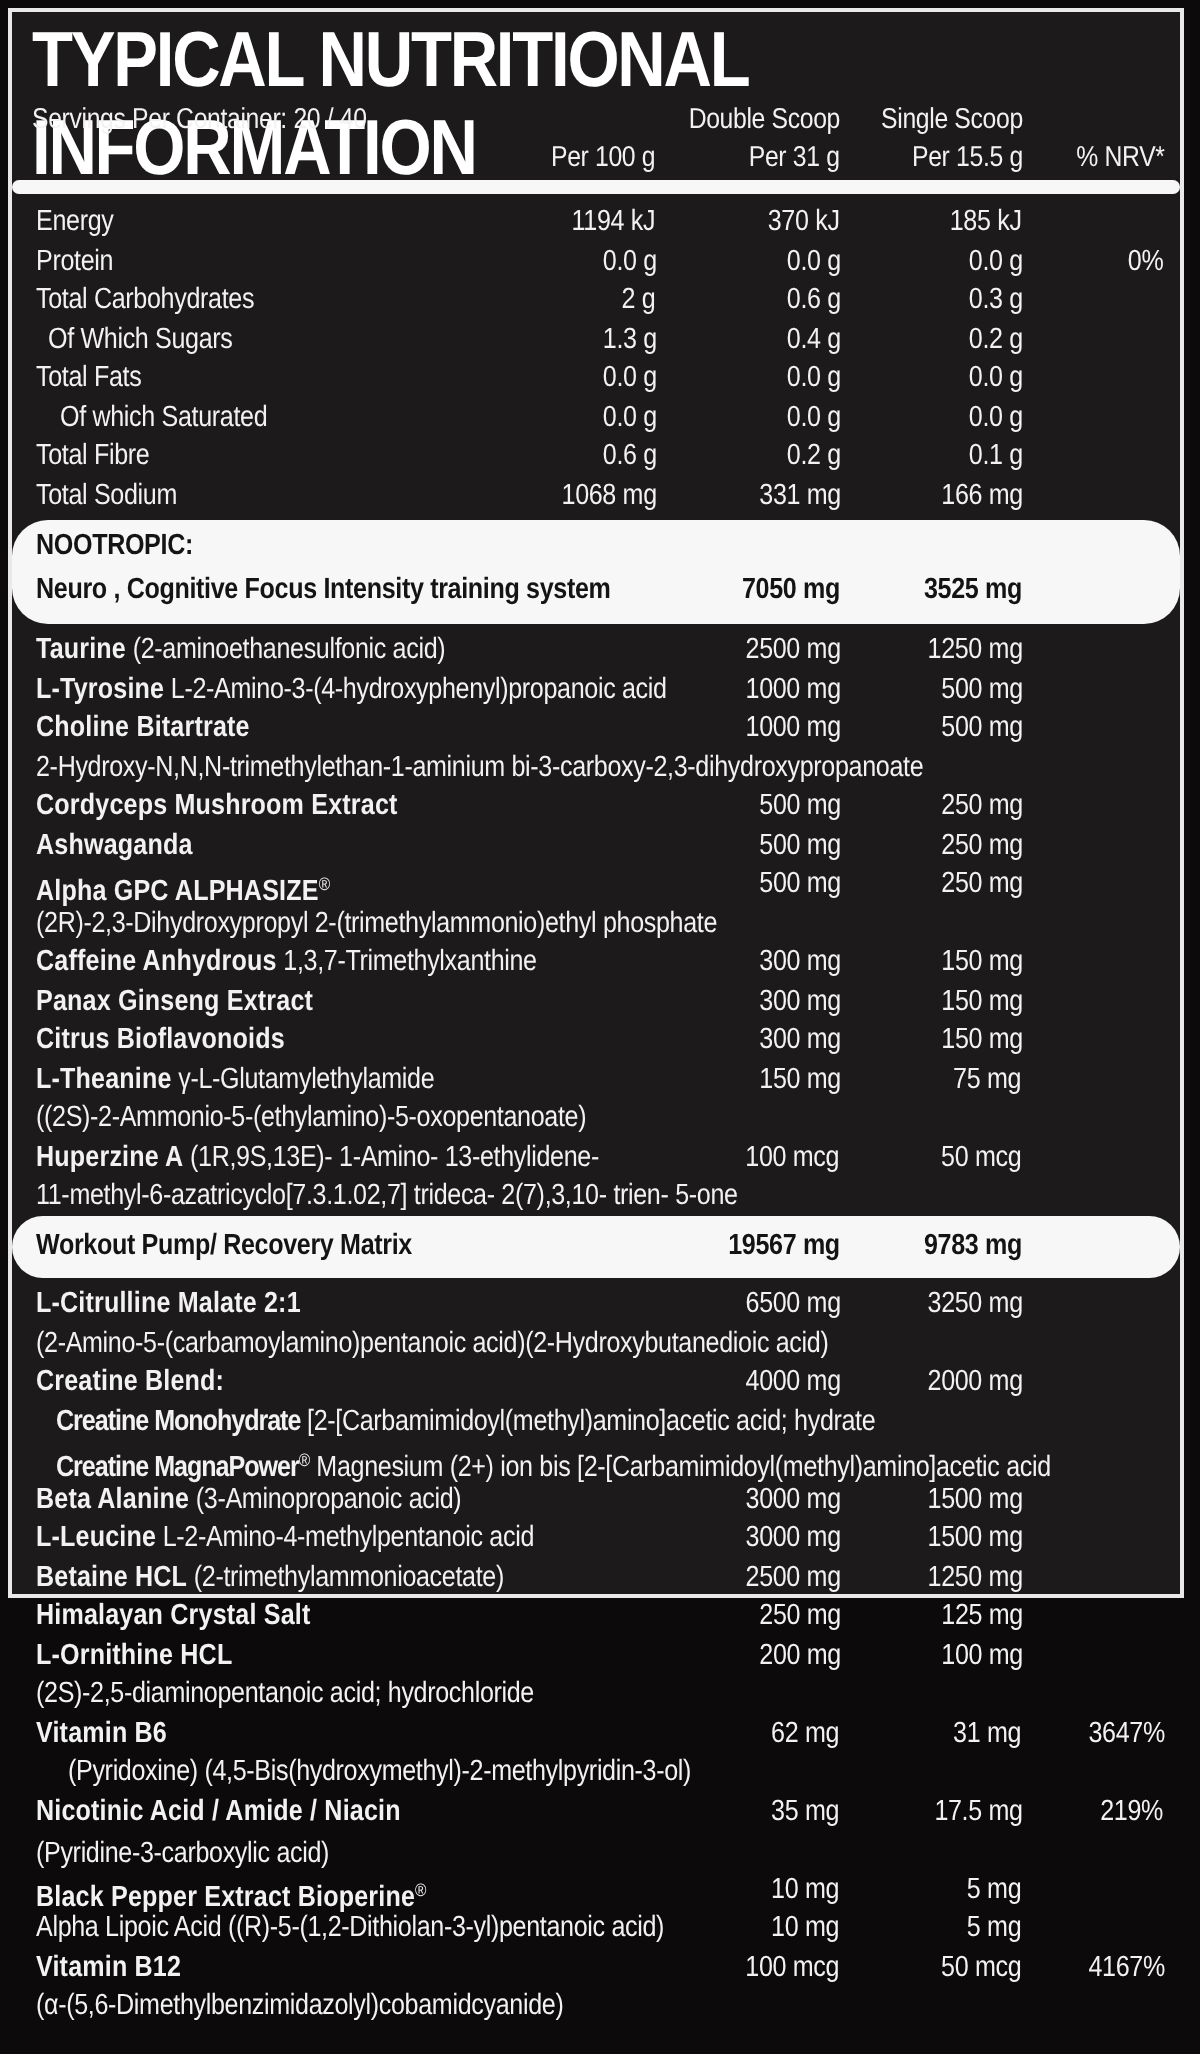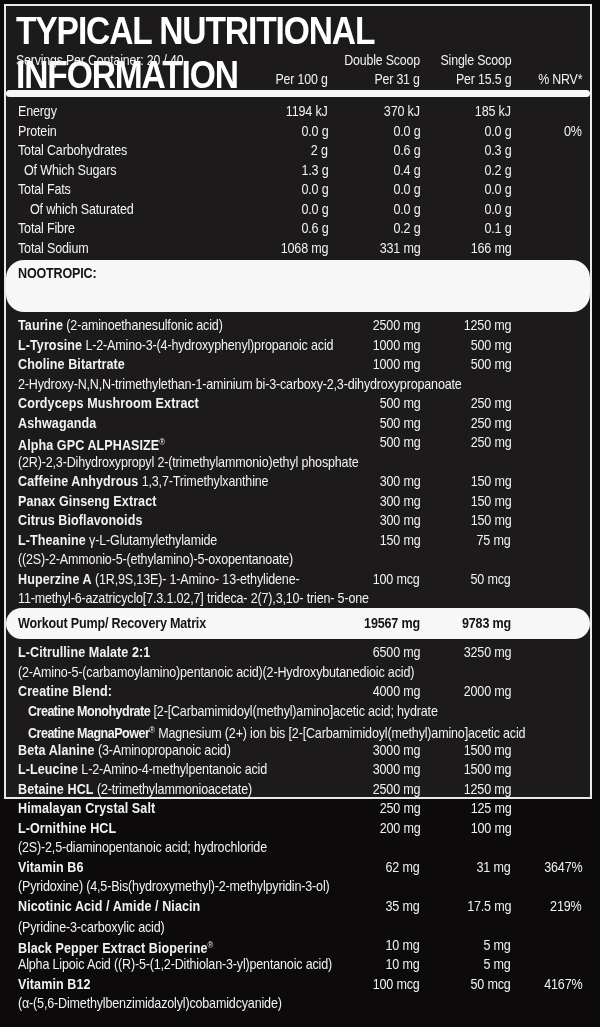--- a/index.html
+++ b/index.html
@@ -96,20 +96,25 @@
       <span class="num c2">331 mg</span>
       <span class="num c3">166  mg</span>
       <span class="num c4"></span>
     </div>
   </div>
 
   <div class="band-white" style="top:254px; height:52px;">
     <div class="row dark bold" style="top:4px;">
       <span class="lbl">NOOTROPIC:</span>
     </div>
+    <div class="row dark bold" style="top:26px;">
+      <span class="lbl">Neuro , Cognitive Focus Intensity training system</span>
+      <span class="num c2">7050 mg</span>
+      <span class="num c3">3525 mg</span>
+    </div>
   </div>
 
   <div style="position:absolute; left:0; right:0; top:310px;">
     <div class="row" style="top:0px;padding-left:10px;">
         <span class="lbl"><b class="n">Taurine</b><span> (2-aminoethanesulfonic acid)</span></span>
         <span class="num c2">2500 mg</span>
         <span class="num c3">1250 mg</span>
       </div>
     <div class="row" style="top:19.5px;">
         <span class="lbl"><b class="n">L-Tyrosine</b><span> L-2-Amino-3-(4-hydroxyphenyl)propanoic acid</span></span>
@@ -231,21 +236,21 @@
       </div>
     <div class="row" style="top:195px;">
         <span class="lbl"><b class="n"></b><span>(2S)-2,5-diaminopentanoic acid; hydrochloride</span></span>
       </div>
     <div class="row" style="top:214.5px;">
         <span class="lbl"><b class="n">Vitamin B6</b><span></span></span>
         <span class="num c2">62 mg</span>
         <span class="num c3">31 mg</span>
         <span class="num c4">3647%</span>
       </div>
-    <div class="row" style="top:234px;">
+    <div class="row" style="top:234px;margin-left:16px;">
         <span class="lbl"><b class="n"></b><span>(Pyridoxine) (4,5-Bis(hydroxymethyl)-2-methylpyridin-3-ol)</span></span>
       </div>
     <div class="row" style="top:253.5px;">
         <span class="lbl"><b class="n">Nicotinic Acid / Amide / Niacin</b><span></span></span>
         <span class="num c2">35 mg</span>
         <span class="num c3">17.5 mg</span>
         <span class="num c4">219%</span>
       </div>
     <div class="row" style="top:255px;margin-top:20px;">
         <span class="lbl"><b class="n"></b><span>(Pyridine-3-carboxylic acid)</span></span>

